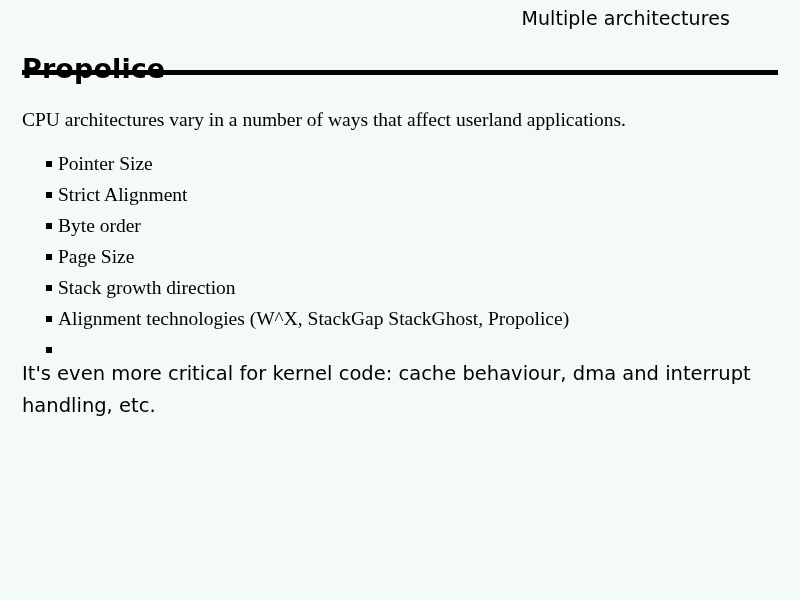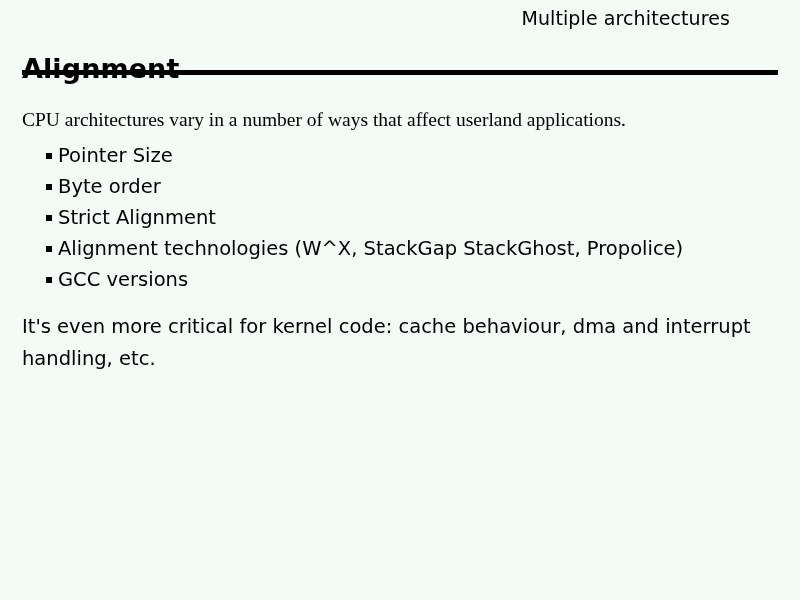--- a/index.html
+++ b/index.html
@@ -67,80 +67,88 @@
   }
   .lead-para {
     font-size: 19.5px;
     line-height: 32px;
     margin: 0;
     max-width: 672px;
     font-family: Liberation Serif, serif;
   }
   .bullet-list {
     list-style: none;
-    margin: 4px 0 0 0;
+    margin: 12px 0 0 0;
     padding: 0;
+    font-family: Liberation Serif, serif;
   }
   .bullet-item {
     position: relative;
     padding-left: 36px;
     font-size: 19.5px;
     line-height: 31px;
     white-space: nowrap;
   }
   .bullet-marker {
     position: absolute;
     left: 24px;
     top: 13px;
     width: 6px;
     height: 6px;
     background: #000000;
   }
   .closing-para {
     font-size: 19.5px;
     line-height: 32px;
-    margin: 16px 0 0 0;
+    margin: 24px 0 0 0;
     max-width: 752px;
   }
 </style>
 </head>
 <body>
 
 <div class="slide">
 
   <div class="slide-header">
     <div class="header-kicker">Multiple architectures</div>
-    <h1 class="slide-title">Alignment</h1>
+    <h1 class="slide-title">Propolice</h1>
   </div>
 
   <div class="title-rule"></div>
 
   <div class="slide-body">
 
     <p class="lead-para">CPU architectures vary in a number of ways that affect userland applications.</p>
 
     <ul class="bullet-list">
       <li class="bullet-item">
         <span class="bullet-marker"></span>
         <span>Pointer Size</span>
       </li>
       <li class="bullet-item">
         <span class="bullet-marker"></span>
+        <span>Strict Alignment</span>
+      </li>
+      <li class="bullet-item">
+        <span class="bullet-marker"></span>
         <span>Byte order</span>
       </li>
       <li class="bullet-item">
         <span class="bullet-marker"></span>
-        <span>Strict Alignment</span>
+        <span>Page Size</span>
+      </li>
+      <li class="bullet-item">
+        <span class="bullet-marker"></span>
+        <span>Stack growth direction</span>
       </li>
       <li class="bullet-item">
         <span class="bullet-marker"></span>
         <span>Alignment technologies (W^X, StackGap StackGhost, Propolice)</span>
       </li>
       <li class="bullet-item">
         <span class="bullet-marker"></span>
-        <span>GCC versions</span>
       </li>
     </ul>
 
     <p class="closing-para">It's even more critical for kernel code: cache behaviour, dma and interrupt handling, etc.</p>
 
   </div>
 </div>
 
 </body></html>

